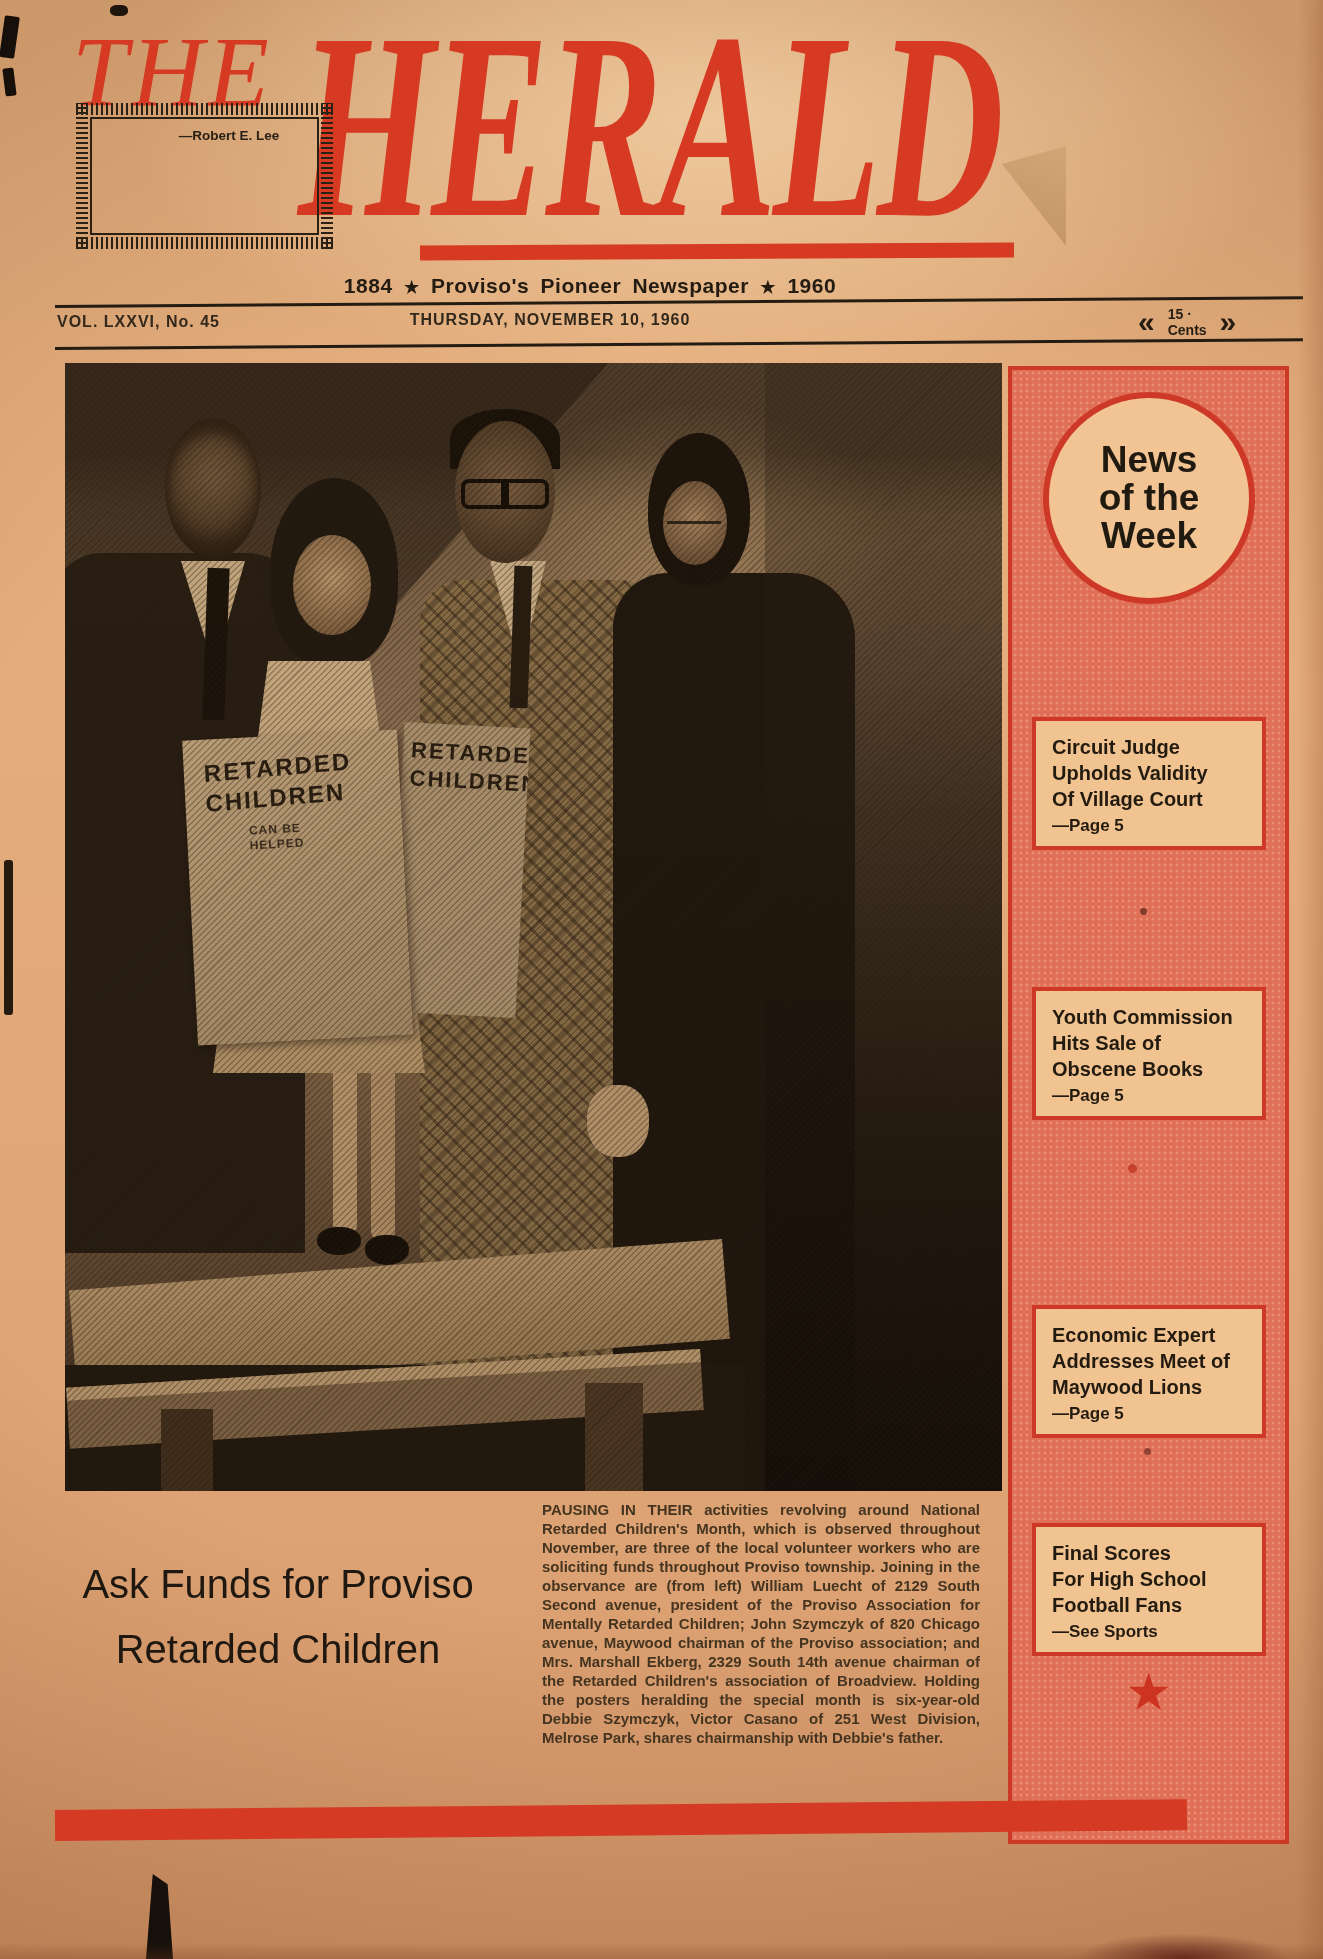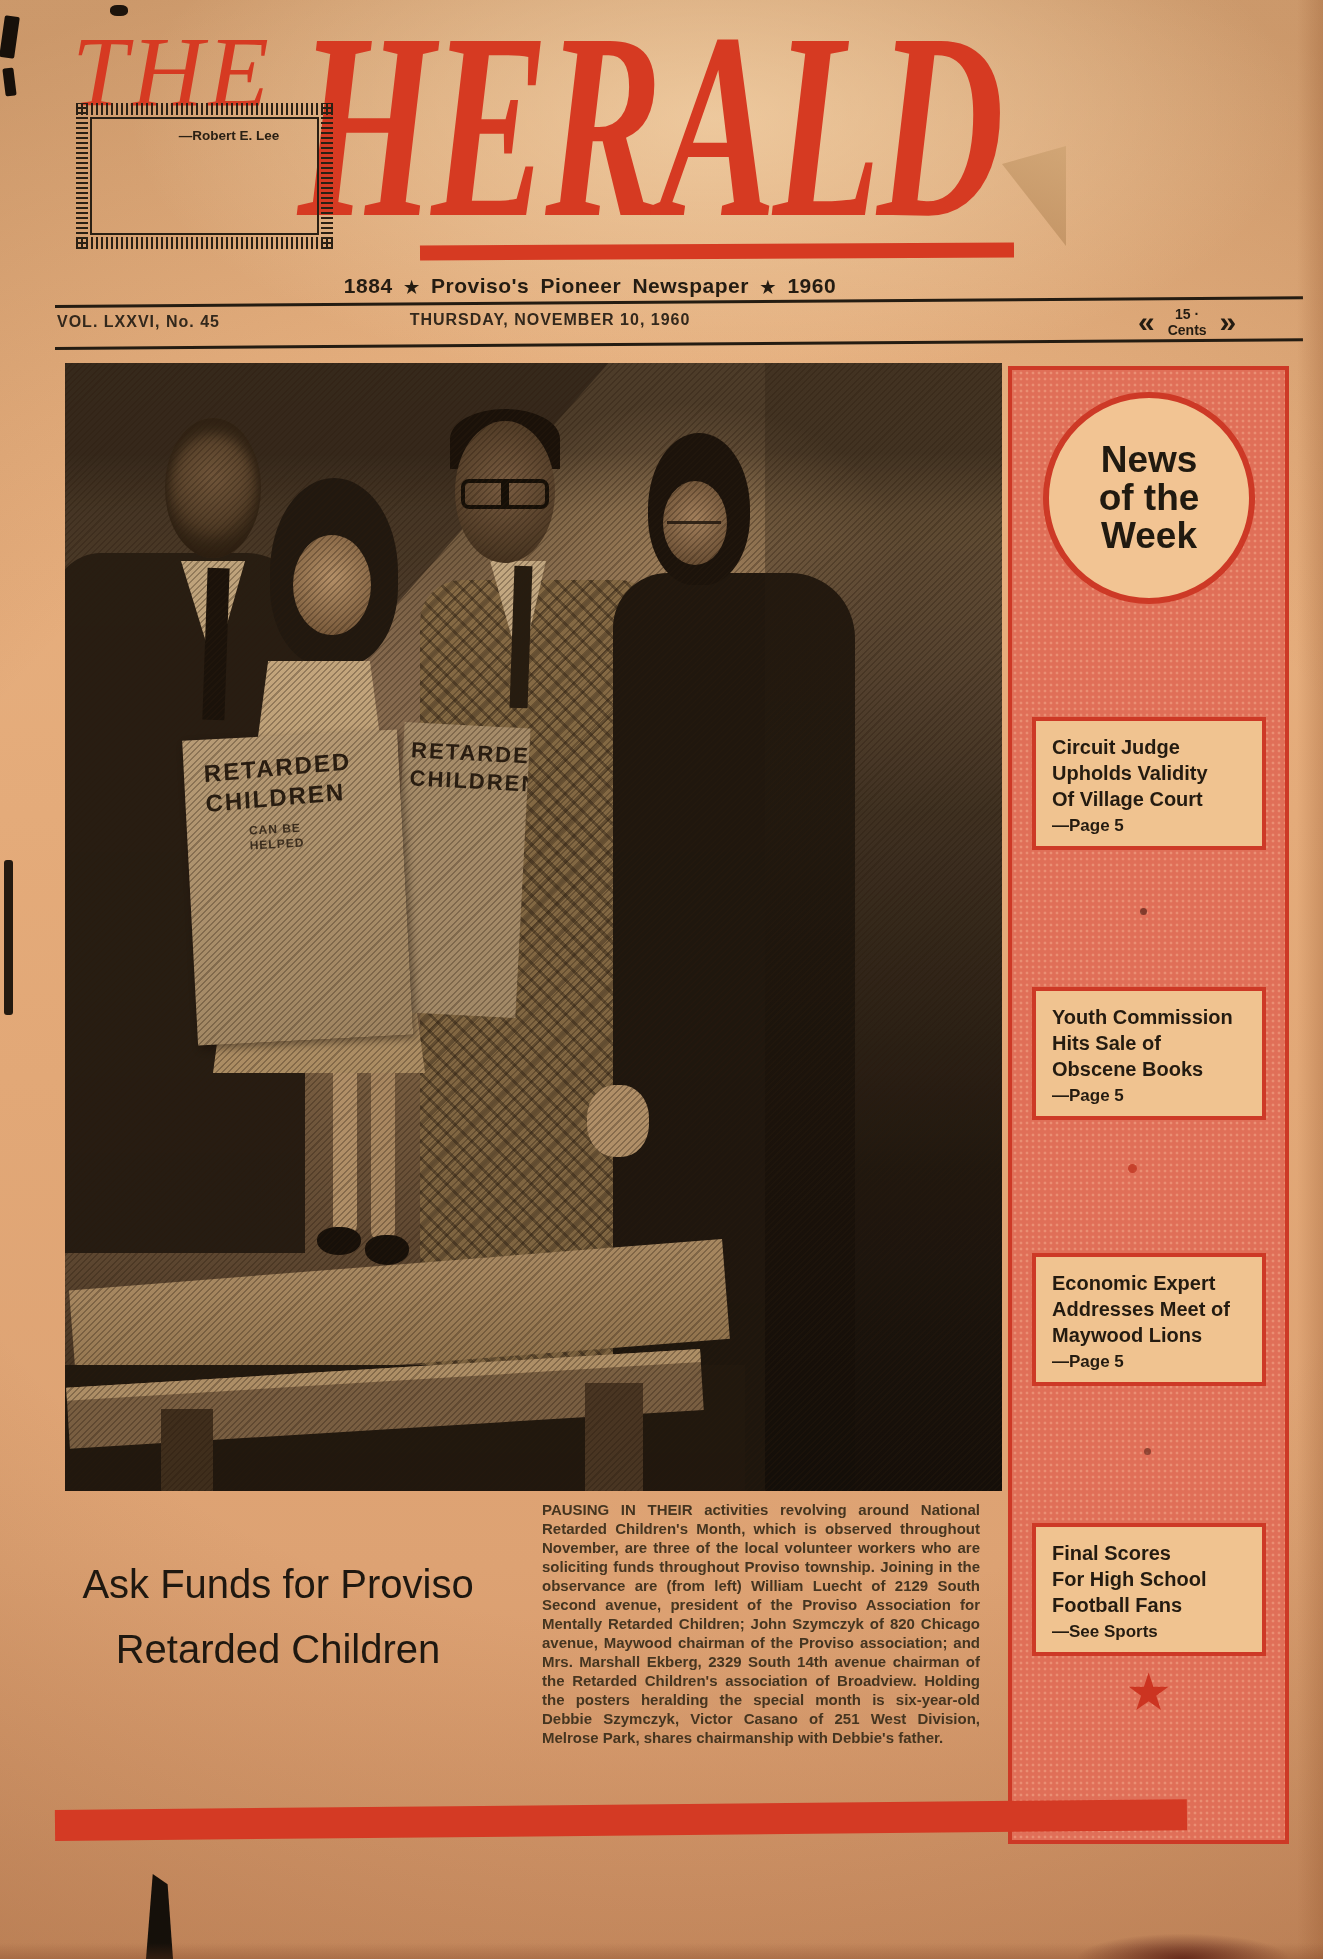--- a/index.html
+++ b/index.html
@@ -28,21 +28,21 @@
        padding:7px 9px 4px 12px;font-size:13.5px;line-height:1.25;font-weight:bold;color:#2a2014;}
   .qb-attr{display:block;text-align:center;padding-left:46px;margin-top:2px;}
   .tagline{position:absolute;left:330px;top:274px;width:520px;text-align:center;font-size:21px;
        font-weight:bold;color:#241c12;letter-spacing:0.5px;word-spacing:5px;}
   .tagline .st{font-size:17px;}
   
   .rule{position:absolute;left:55px;width:1248px;height:3px;background:#241c12;transform:rotate(-0.4deg);transform-origin:left center;}
   .dl-text{position:absolute;font-size:16px;font-weight:bold;color:#33281c;letter-spacing:1px;}
   .price{position:absolute;left:1138px;top:306px;display:flex;align-items:center;gap:13px;color:#241c12;}
   .chev{font-size:30px;font-weight:bold;line-height:1;}
-  .price-stack{display:flex;flex-direction:column;align-items:center;font-size:14px;font-weight:bold;line-height:1.15;}
+  .price-stack{display:flex;flex-direction:column;font-size:14px;font-weight:bold;line-height:1.15;}
   
   .photo{position:absolute;left:65px;top:363px;width:937px;height:1128px;overflow:hidden;background:#8d7152;}
   .ph{position:absolute;}
   .ph-stripes{position:absolute;left:0;top:0;right:0;bottom:0;
       background:repeating-linear-gradient(135deg,rgba(46,30,15,0.30) 0 1.5px,rgba(0,0,0,0) 1.5px 4.5px);}
   .ph-tint{position:absolute;left:0;top:0;right:0;bottom:0;
       background:linear-gradient(180deg,rgba(125,88,52,0.16),rgba(80,52,28,0.22));mix-blend-mode:multiply;}
   .poster-txt{font-weight:bold;color:#2d2114;letter-spacing:2px;line-height:1.25;}
   
   .sidebar{position:absolute;left:1008px;top:366px;width:281px;height:1478px;box-sizing:border-box;
@@ -177,21 +177,21 @@
       <div class="nb-ref">—Page 5</div>
     </div>
 
     <div class="now-box" style="top:617px;">
       <div>Youth Commission</div>
       <div>Hits Sale of</div>
       <div>Obscene Books</div>
       <div class="nb-ref">—Page 5</div>
     </div>
 
-    <div class="now-box" style="top:883px;">
+    <div class="now-box" style="top:935px;">
       <div>Economic Expert</div>
       <div>Addresses Meet of</div>
       <div>Maywood Lions</div>
       <div class="nb-ref">—Page 5</div>
     </div>
 
     <div class="now-box" style="top:1153px;">
       <div>Final Scores</div>
       <div>For High School</div>
       <div>Football Fans</div>

